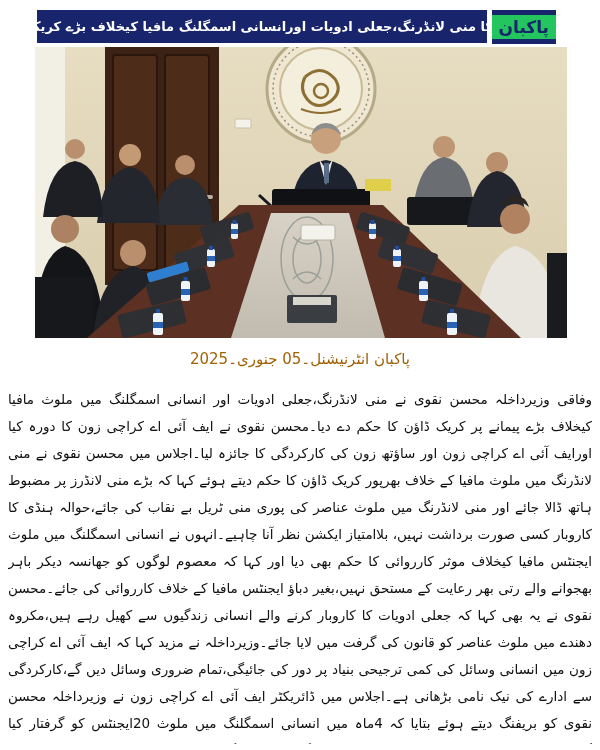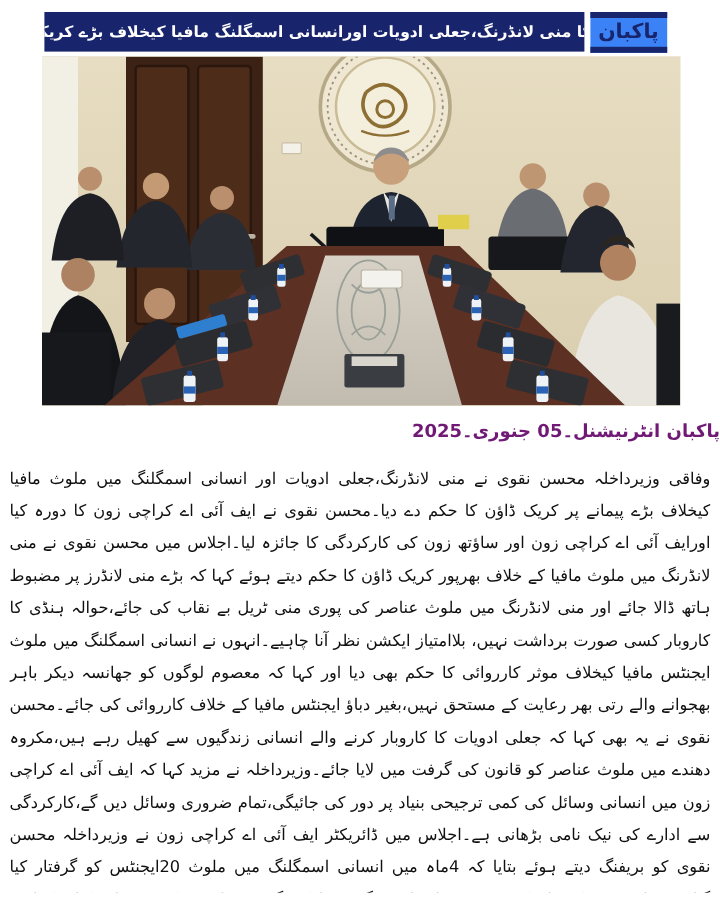--- a/index.html
+++ b/index.html
@@ -8,43 +8,43 @@
     font-family:"DejaVu Sans","Liberation Sans",sans-serif;
   }
   .page{width:600px;height:750px;position:relative;background:#fff;}
 
   
   .masthead{
     position:absolute;top:10px;left:37px;right:44px;height:33px;
     display:flex;direction:rtl;gap:5px;
   }
   .logo-box{
-    background:#3b82f6;color:#18246b;
+    background:#22c55e;color:#18246b;
     border-top:5px solid #18246b;border-bottom:5px solid #18246b;
     display:flex;align-items:center;justify-content:center;
     padding:12px 7px;font-weight:bold;font-size:17px;white-space:nowrap;
   }
   .headline-bar{
     flex:1;background:#18246b;color:#ffffff;
     display:flex;align-items:center;justify-content:center;
     font-size:13px;font-weight:bold;white-space:nowrap;overflow:hidden;
   }
 
   
   .photo{
     position:absolute;top:47px;left:35px;width:532px;height:291px;
     margin:0;background:#e3d9bf;overflow:hidden;
   }
   .photo svg{display:block;width:100%;height:100%;}
 
   
   .dateline{
     position:absolute;top:350px;left:0;right:0;
-    text-align:right;direction:rtl;
-    color:#701a75;font-weight:bold;font-size:15px;
+    text-align:center;direction:rtl;
+    color:#a16207;font-weight:normal;font-size:15px;
   }
 
   
   .article{
     position:absolute;top:386px;left:8px;right:8px;bottom:6px;
     direction:rtl;text-align:justify;text-align-last:right;
     font-size:13.5px;line-height:27px;color:#101010;overflow:hidden;
   }
 </style>
 </head>

